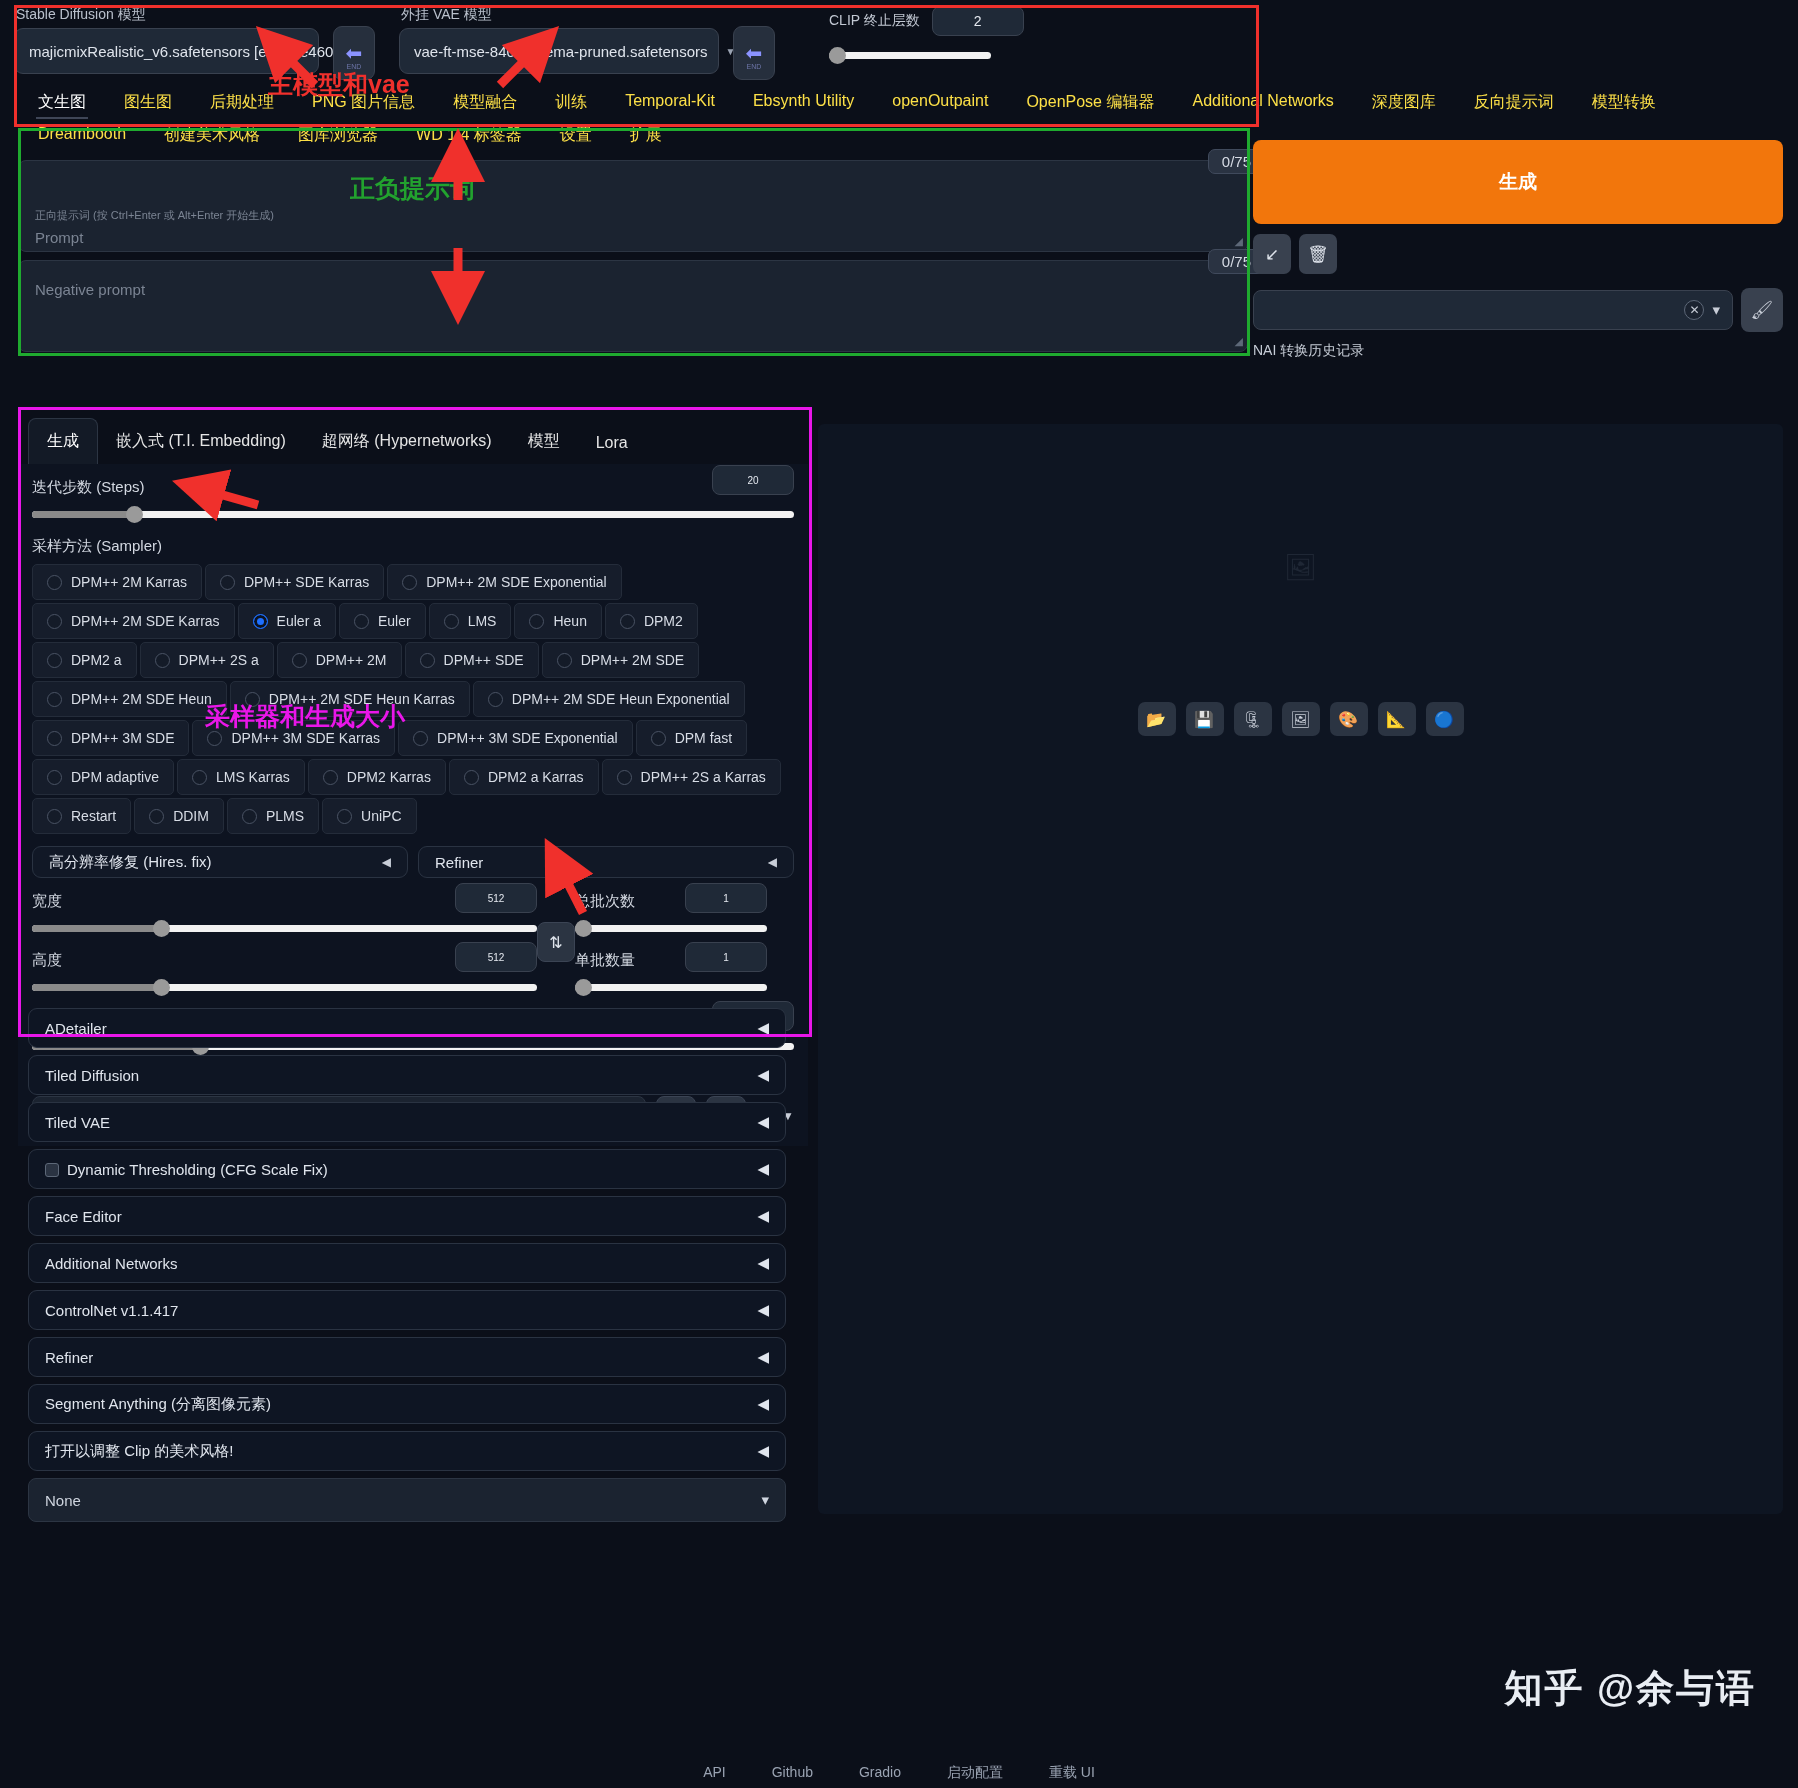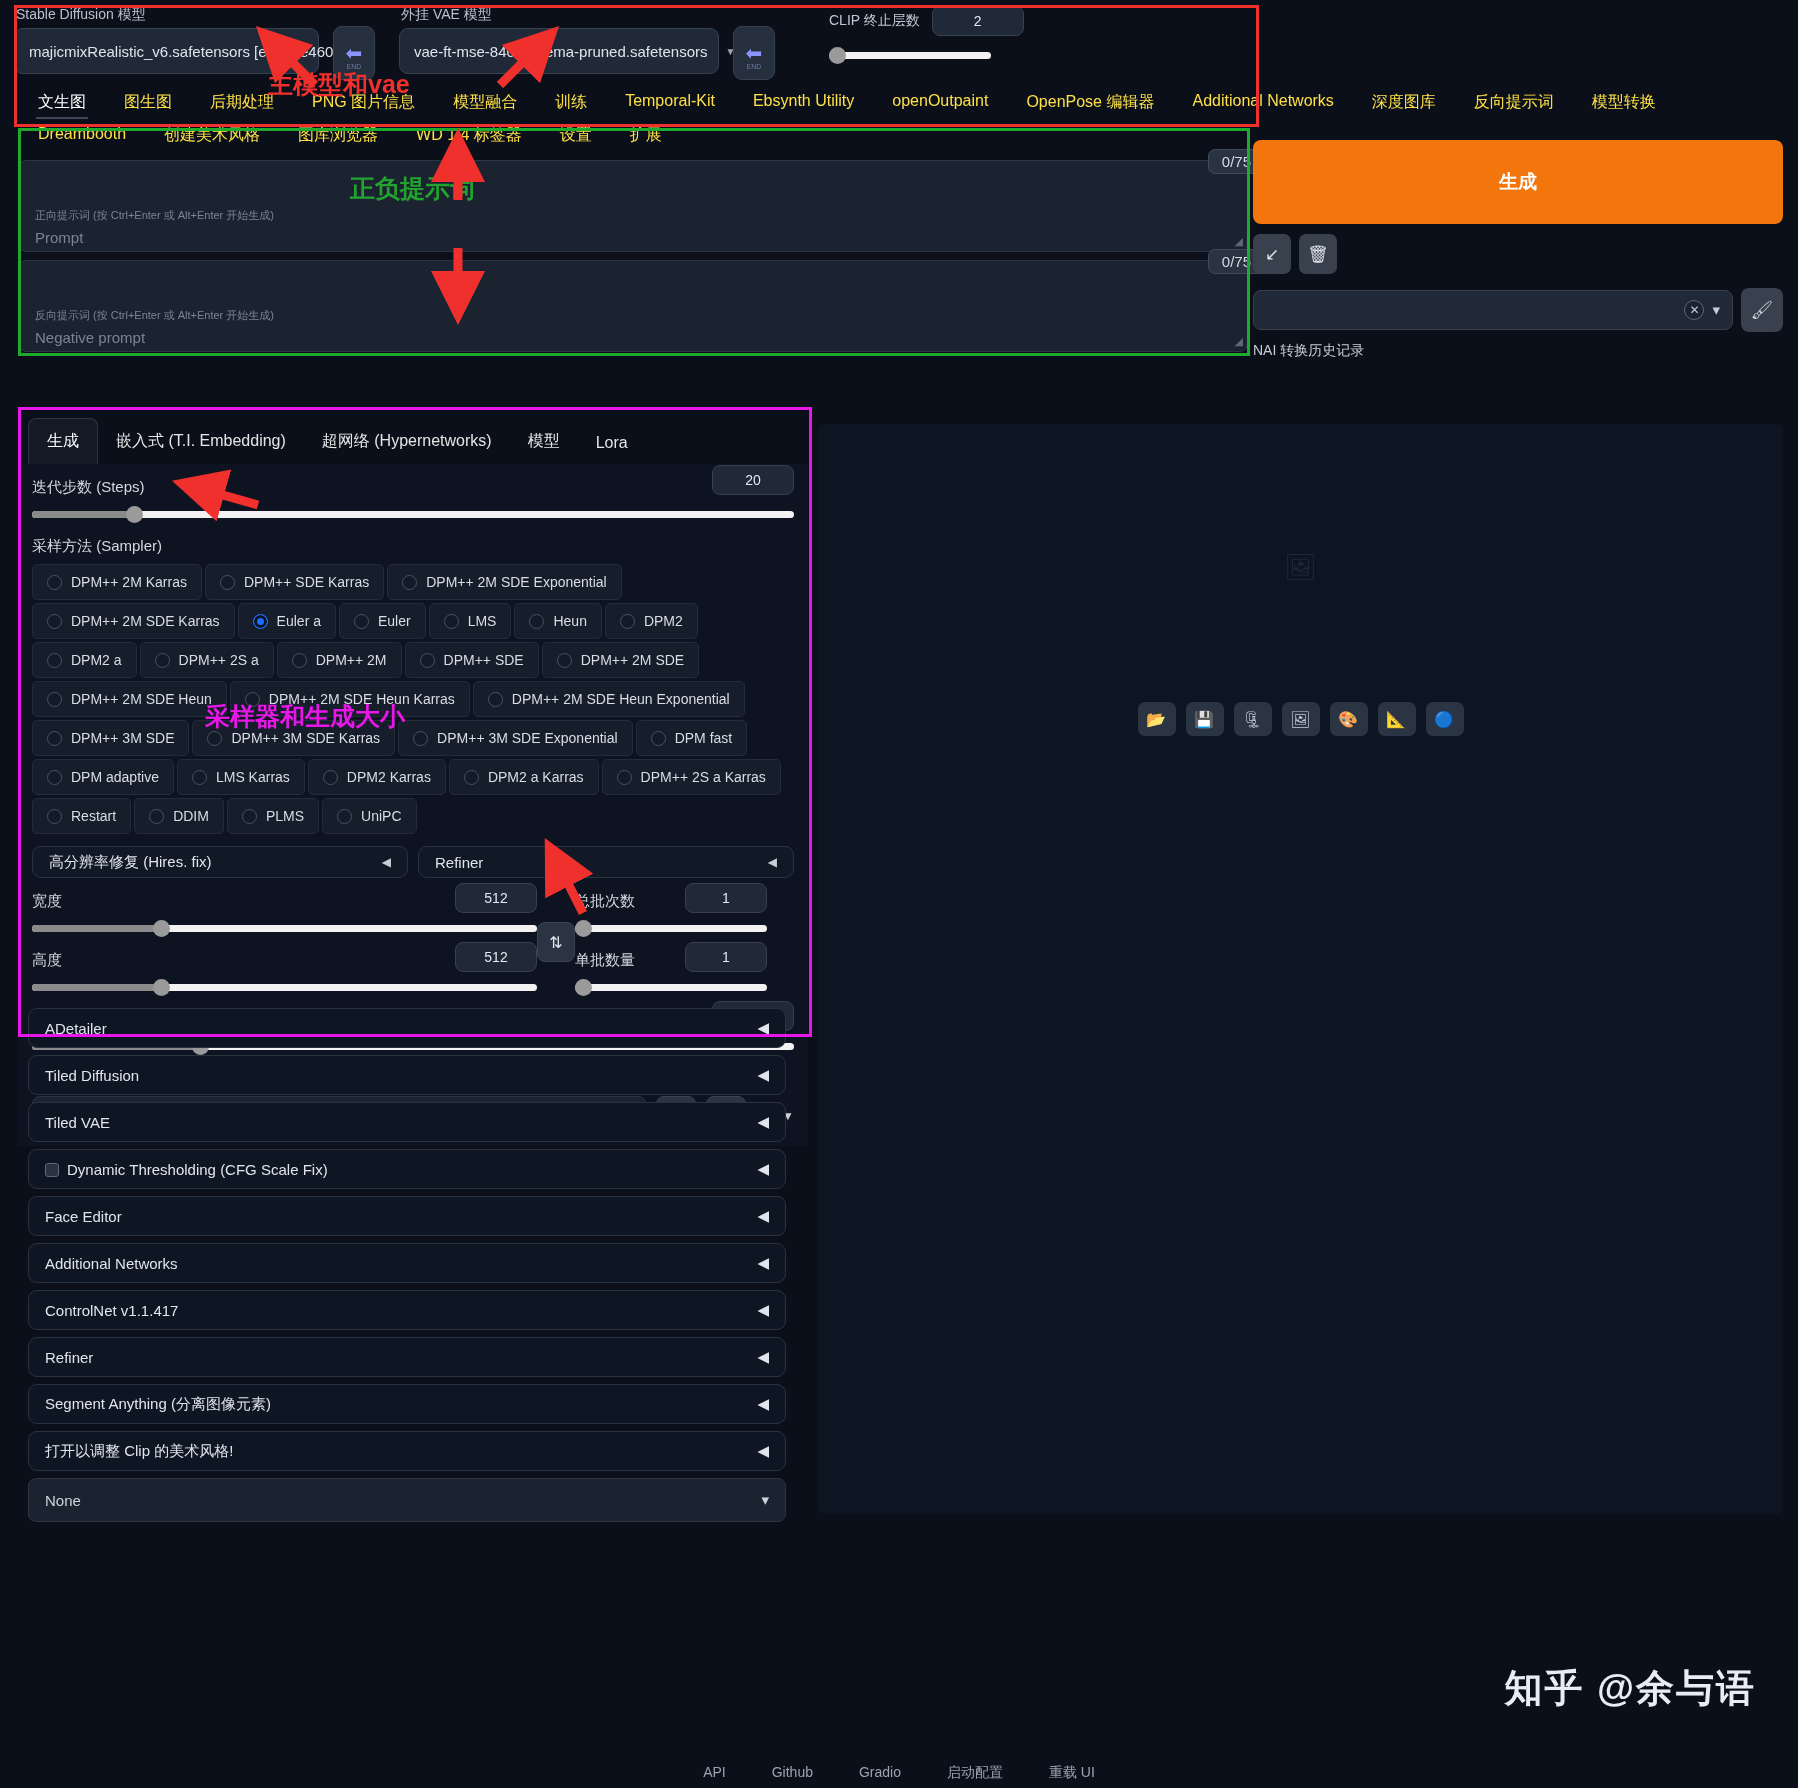--- a/index.html
+++ b/index.html
@@ -97,21 +97,21 @@
   .subtab.active { color:#fff; background:#131a26; border:1px solid #2c3543; border-bottom:none;
                    border-radius:8px 8px 0 0; }
 
   .pblock { background:#0d1320; padding:14px 14px 10px 14px; }
   .row-label { font-size:15px; color:#d3d8e1; margin-bottom:8px; }
   .slider-row { position:relative; margin-bottom:14px; }
   .val-box {
     position:absolute; right:0; top:-6px;
     background:#1f2937; border:1px solid #39414f; border-radius:8px;
     width:82px; height:30px; display:flex; align-items:center; justify-content:center;
-    font-size:14px; color:#e4e8ef;
+    font-size:10px; color:#e4e8ef;
   }
 
   .sampler-grid { display:flex; flex-wrap:wrap; gap:3px 3px; margin-bottom:12px; }
   .sampler {
     background:#161d2b; border:1px solid #242c3a; border-radius:5px;
     height:36px; display:flex; align-items:center; gap:9px;
     padding:0 14px; font-size:14px; color:#d8dde6; white-space:nowrap;
   }
   .radio { width:15px; height:15px; border-radius:50%; border:1px solid #4a5364; background:#11182450; flex:none; }
   .radio.on { background:#1e6fff; border-color:#1e6fff; box-shadow:inset 0 0 0 3px #0d1320; }
@@ -251,21 +251,20 @@
 </div>
 
 <div class="prompt-area">
   <div class="prompt-box">
     <div class="ph1">正向提示词 (按 Ctrl+Enter 或 Alt+Enter 开始生成)</div>
     <div class="ph2">Prompt</div>
     <div class="resize-grip">◢</div>
     <div class="token">0/75</div>
   </div>
   <div class="prompt-box neg">
-    <div class="ph1">反向提示词 (按 Ctrl+Enter 或 Alt+Enter 开始生成)</div>
     <div class="ph2">Negative prompt</div>
     <div class="resize-grip">◢</div>
     <div class="token">0/75</div>
   </div>
 </div>
 
 <div class="right-col">
   <div class="gen-btn">生成</div>
   <div class="icon-row">
     <div class="icon-btn">↙</div>

